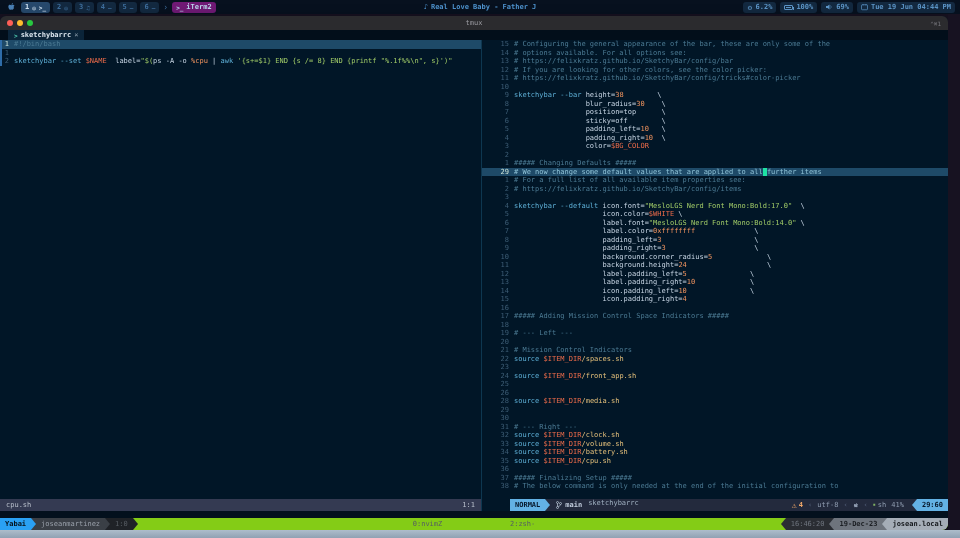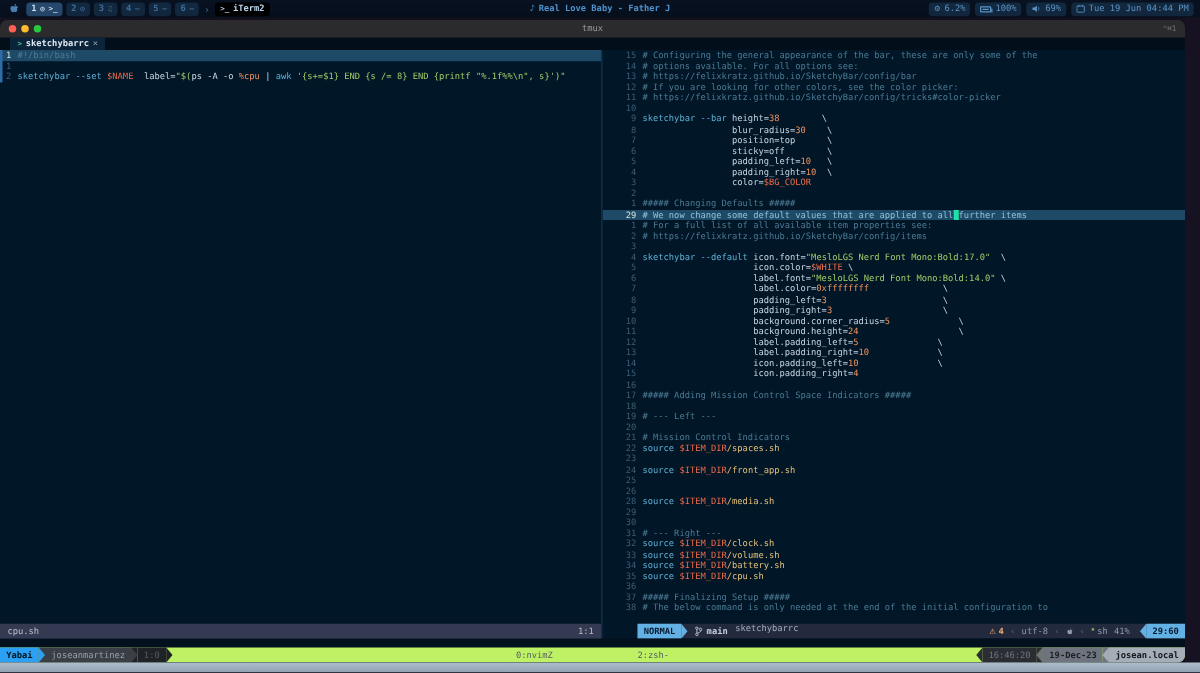--- a/index.html
+++ b/index.html
@@ -11,25 +11,25 @@
   .topbar { position:absolute; top:0; left:0; width:960px; height:14px; background:var(--topbar_bg);
             display:flex; align-items:center; padding:0 5px; gap:4px; font-size:7px; color:var(--topbar_fg); }
   .tb-left { display:flex; align-items:center; gap:3px; }
   .pill { background:var(--topbar_pill); border-radius:3px; height:11px; display:flex; align-items:center;
           padding:0 4px; gap:3px; white-space:nowrap; }
   .space-pill { color:#3f6f9e; font-weight:bold; }
   .space-pill .sp-ic { font-size:6px; }
   .space-pill.active { background:var(--topbar_active_bg); color:var(--topbar_active_fg); }
   .apple-wrap { display:flex; align-items:center; padding:0 2px; }
   .chev { color:#3f6f9e; font-size:8px; padding:0 1px; }
-  .frontapp { background:#000000; color:#bcd8ee; font-weight:bold; }
+  .frontapp { background:#701a75; color:#bcd8ee; font-weight:bold; }
   .tb-center { position:absolute; left:50%; transform:translateX(-50%); display:flex; align-items:center;
                gap:3px; color:var(--media_fg); font-weight:bold; }
   .tb-right { margin-left:auto; display:flex; align-items:center; gap:4px; }
-  .stat { color:#5d96c8; font-weight:normal; }
+  .stat { color:#5d96c8; font-weight:bold; }
   .bat { width:9px; height:5px; border:1px solid #5d96c8; border-radius:1px; position:relative; }
   .bat i { position:absolute; inset:1px; background:#5d96c8; }
   .bat:after { content:""; position:absolute; right:-2px; top:1px; width:1px; height:3px; background:#5d96c8; }
 
   
   .win { position:absolute; top:16px; left:0; width:948px; height:514px; border-radius:6px 6px 6px 0;
          overflow:hidden; display:flex; flex-direction:column; background:var(--editor_bg);
          box-shadow:0 4px 14px rgba(0,0,0,.55); }
   .titlebar { height:14px; background:var(--titlebar_bg); display:flex; align-items:center; position:relative;
               padding:0 7px; flex:none; }
@@ -81,21 +81,21 @@
   .warn .wi { font-family:"DejaVu Sans",sans-serif; font-size:6px; }
   .slsep { color:#55617a; }
   .ft { display:flex; align-items:flex-start; gap:2px; }
   .ft .fti { color:#7fae62; font-size:5px; }
   .ar-loc { border-right:5px solid var(--cyan_accent); border-top:6px solid transparent; border-bottom:6px solid transparent; margin-left:3px; }
   .loc { background:var(--cyan_accent); color:#07182b; font-weight:bold; display:flex; align-items:center; padding:0 5px; }
 
   .cmdline { height:7px; background:#03101d; flex:none; }
 
   
-  .tmux { height:12px; flex:none; background:#bef264; display:flex; align-items:stretch; font-size:7px; position:relative; }
+  .tmux { height:12px; flex:none; background:#84cc16; display:flex; align-items:stretch; font-size:7px; position:relative; }
   .tseg { display:flex; align-items:center; padding:0 5px; white-space:nowrap; }
   .t-session { background:var(--tmux_blue); color:#06131d; font-weight:bold; }
   .ar { border-top:6px solid transparent; border-bottom:6px solid transparent; width:0; }
   .ar1 { border-left:5px solid var(--tmux_blue); background:#3a3f46; }
   .t-user { background:#3a3f46; color:#9aa1ab; }
   .ar2 { border-left:5px solid #3a3f46; background:#1f2227; }
   .t-count { background:#1f2227; color:#565c63; }
   .ar3 { border-left:5px solid #1f2227; }
   .twins { position:absolute; left:50%; top:0; bottom:0; transform:translateX(-50%); display:flex; align-items:stretch; }
   .twin { display:flex; align-items:center; padding:0 7px; color:#555c64; }

